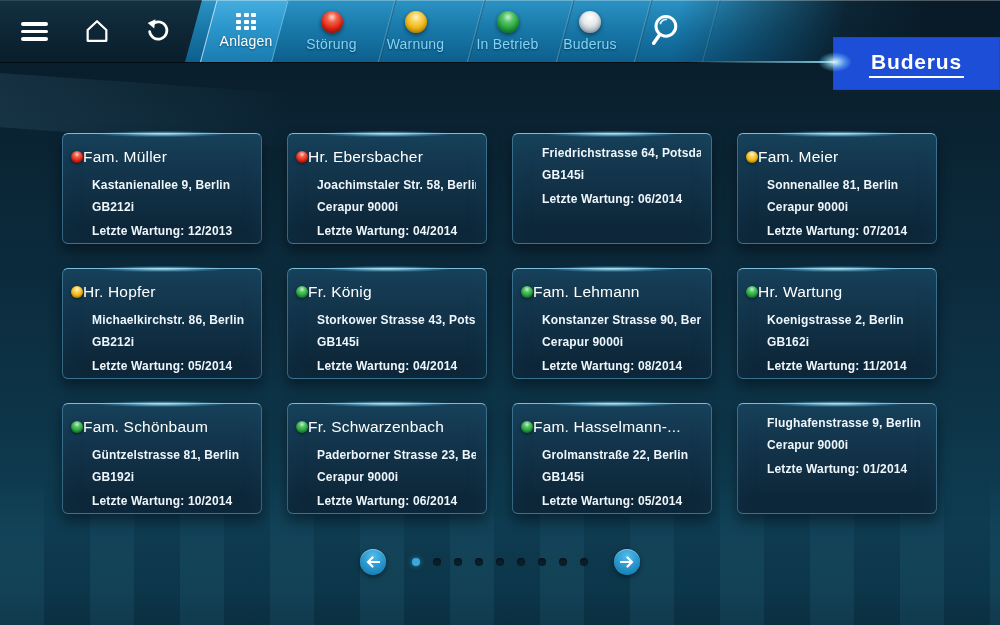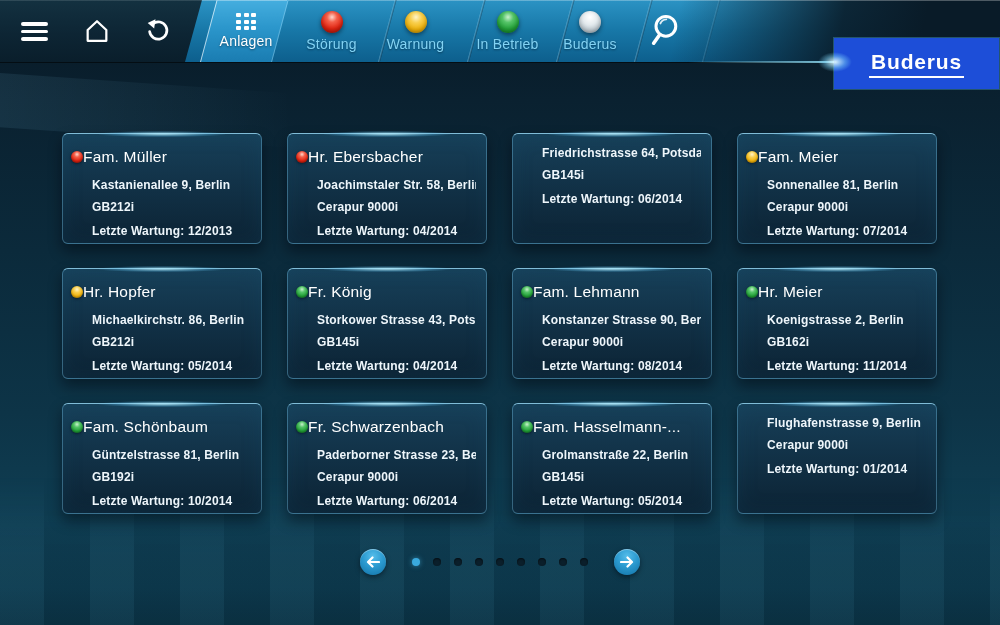--- a/index.html
+++ b/index.html
@@ -275,21 +275,21 @@
         <span class="dot sm green"></span>
         <h3>Fam. Lehmann</h3>
       </div>
     <p class="addr">Konstanzer Strasse 90, Berl...</p>
     <p class="model">Cerapur 9000i</p>
     <p class="maint">Letzte Wartung: 08/2014</p>
   </article>
   <article class="card">
     <div class="card-head">
         <span class="dot sm green"></span>
-        <h3>Hr. Meier</h3>
+        <h3>Hr. Wartung</h3>
       </div>
     <p class="addr">Koenigstrasse 2, Berlin</p>
     <p class="model">GB162i</p>
     <p class="maint">Letzte Wartung: 11/2014</p>
   </article>
   <article class="card">
     <div class="card-head">
         <span class="dot sm green"></span>
         <h3>Fam. Schönbaum</h3>
       </div>

